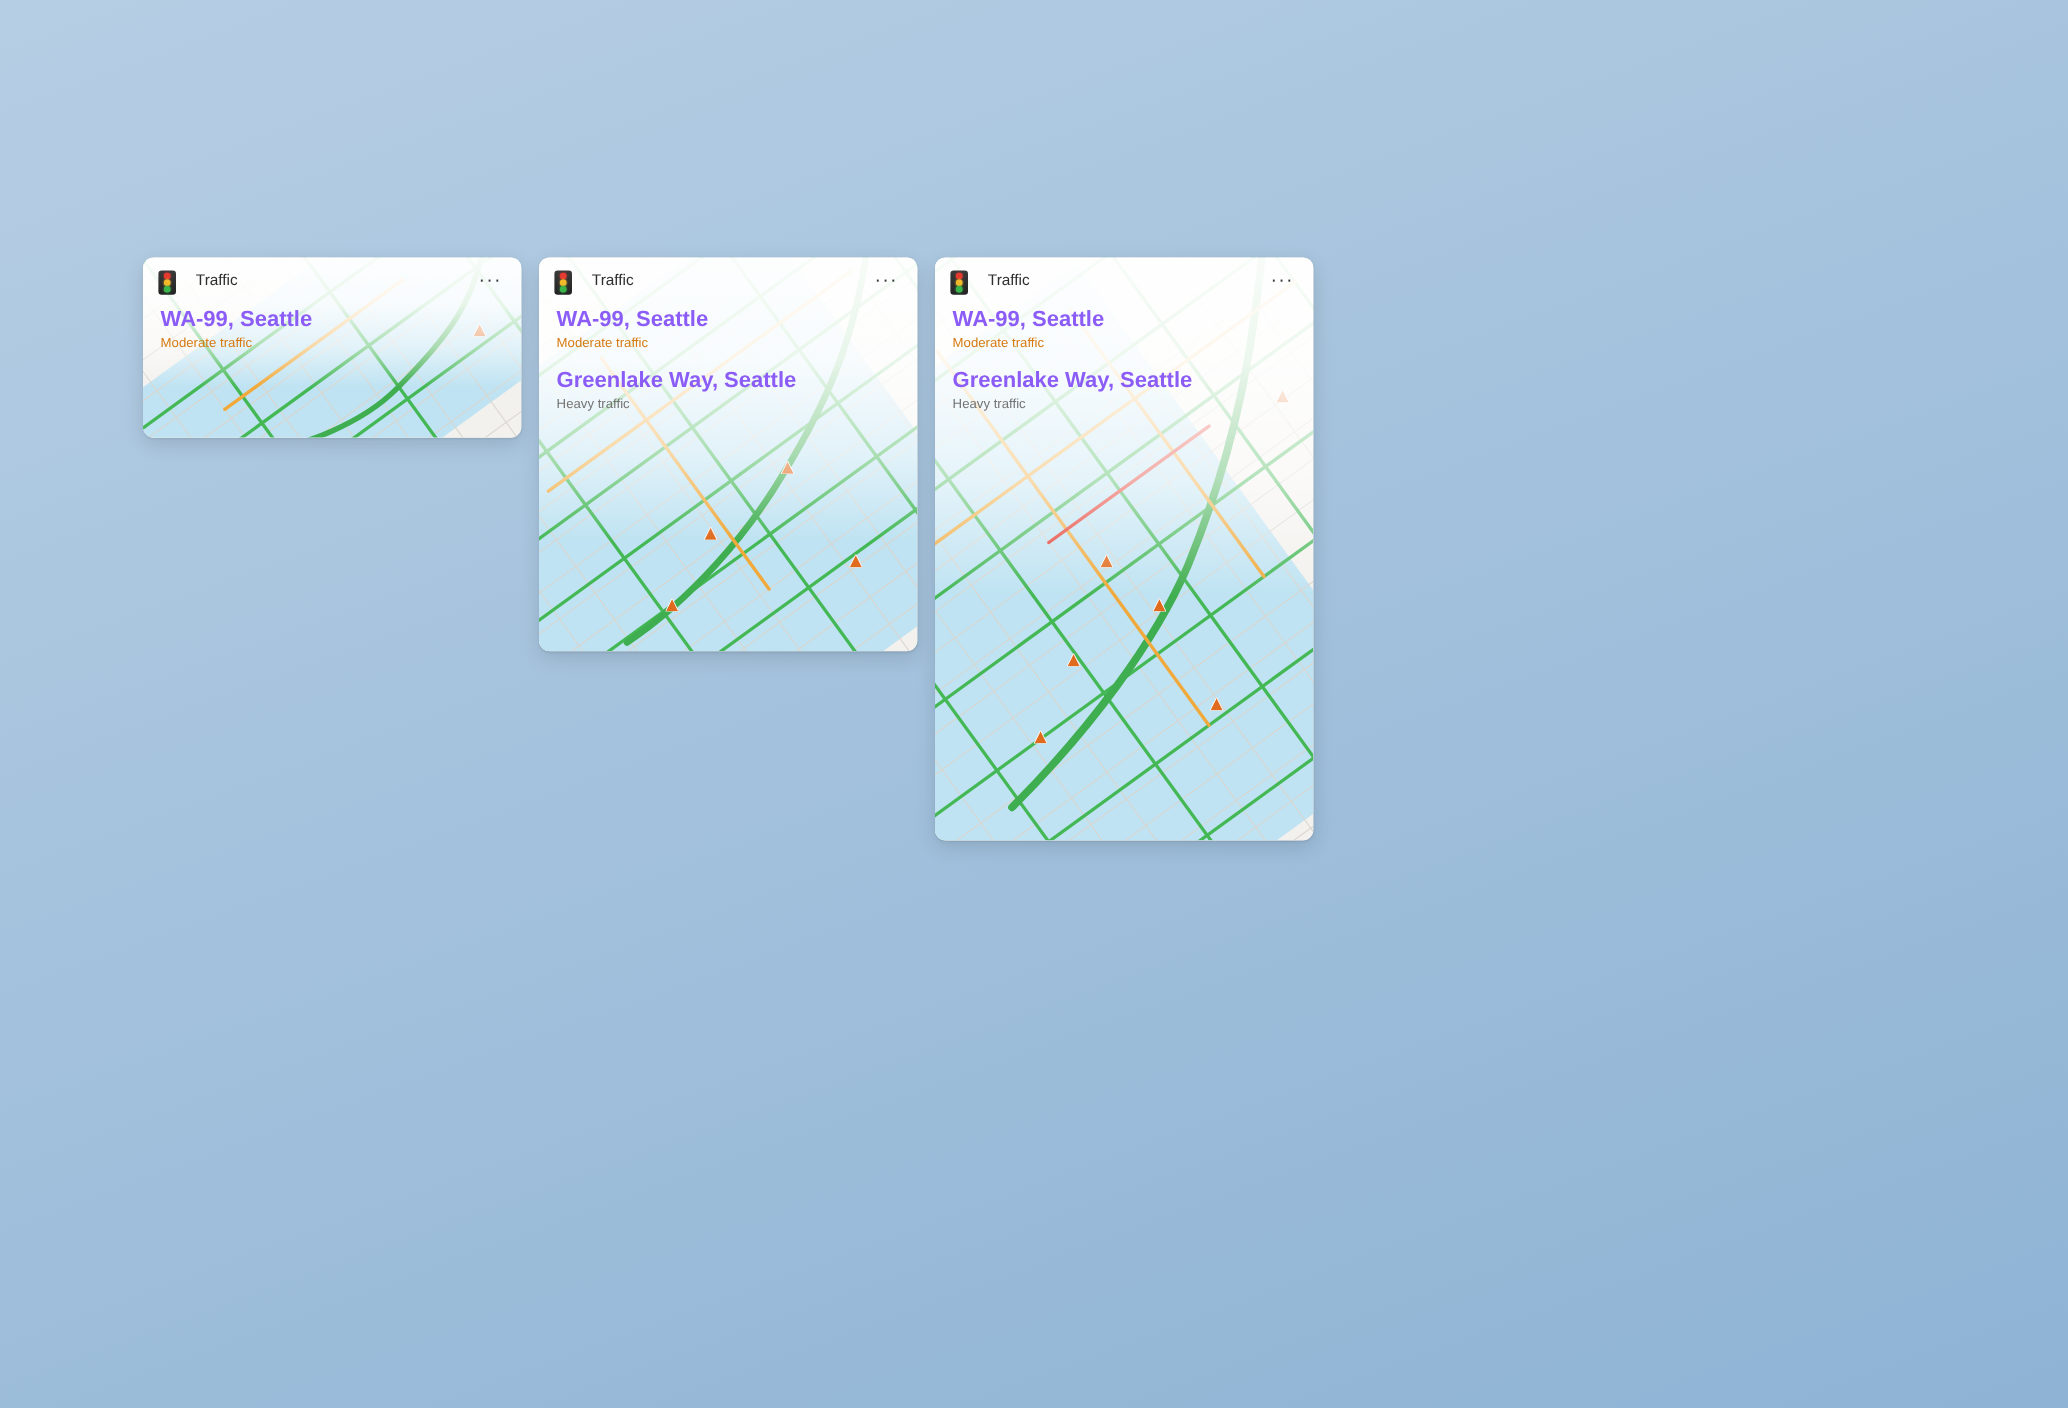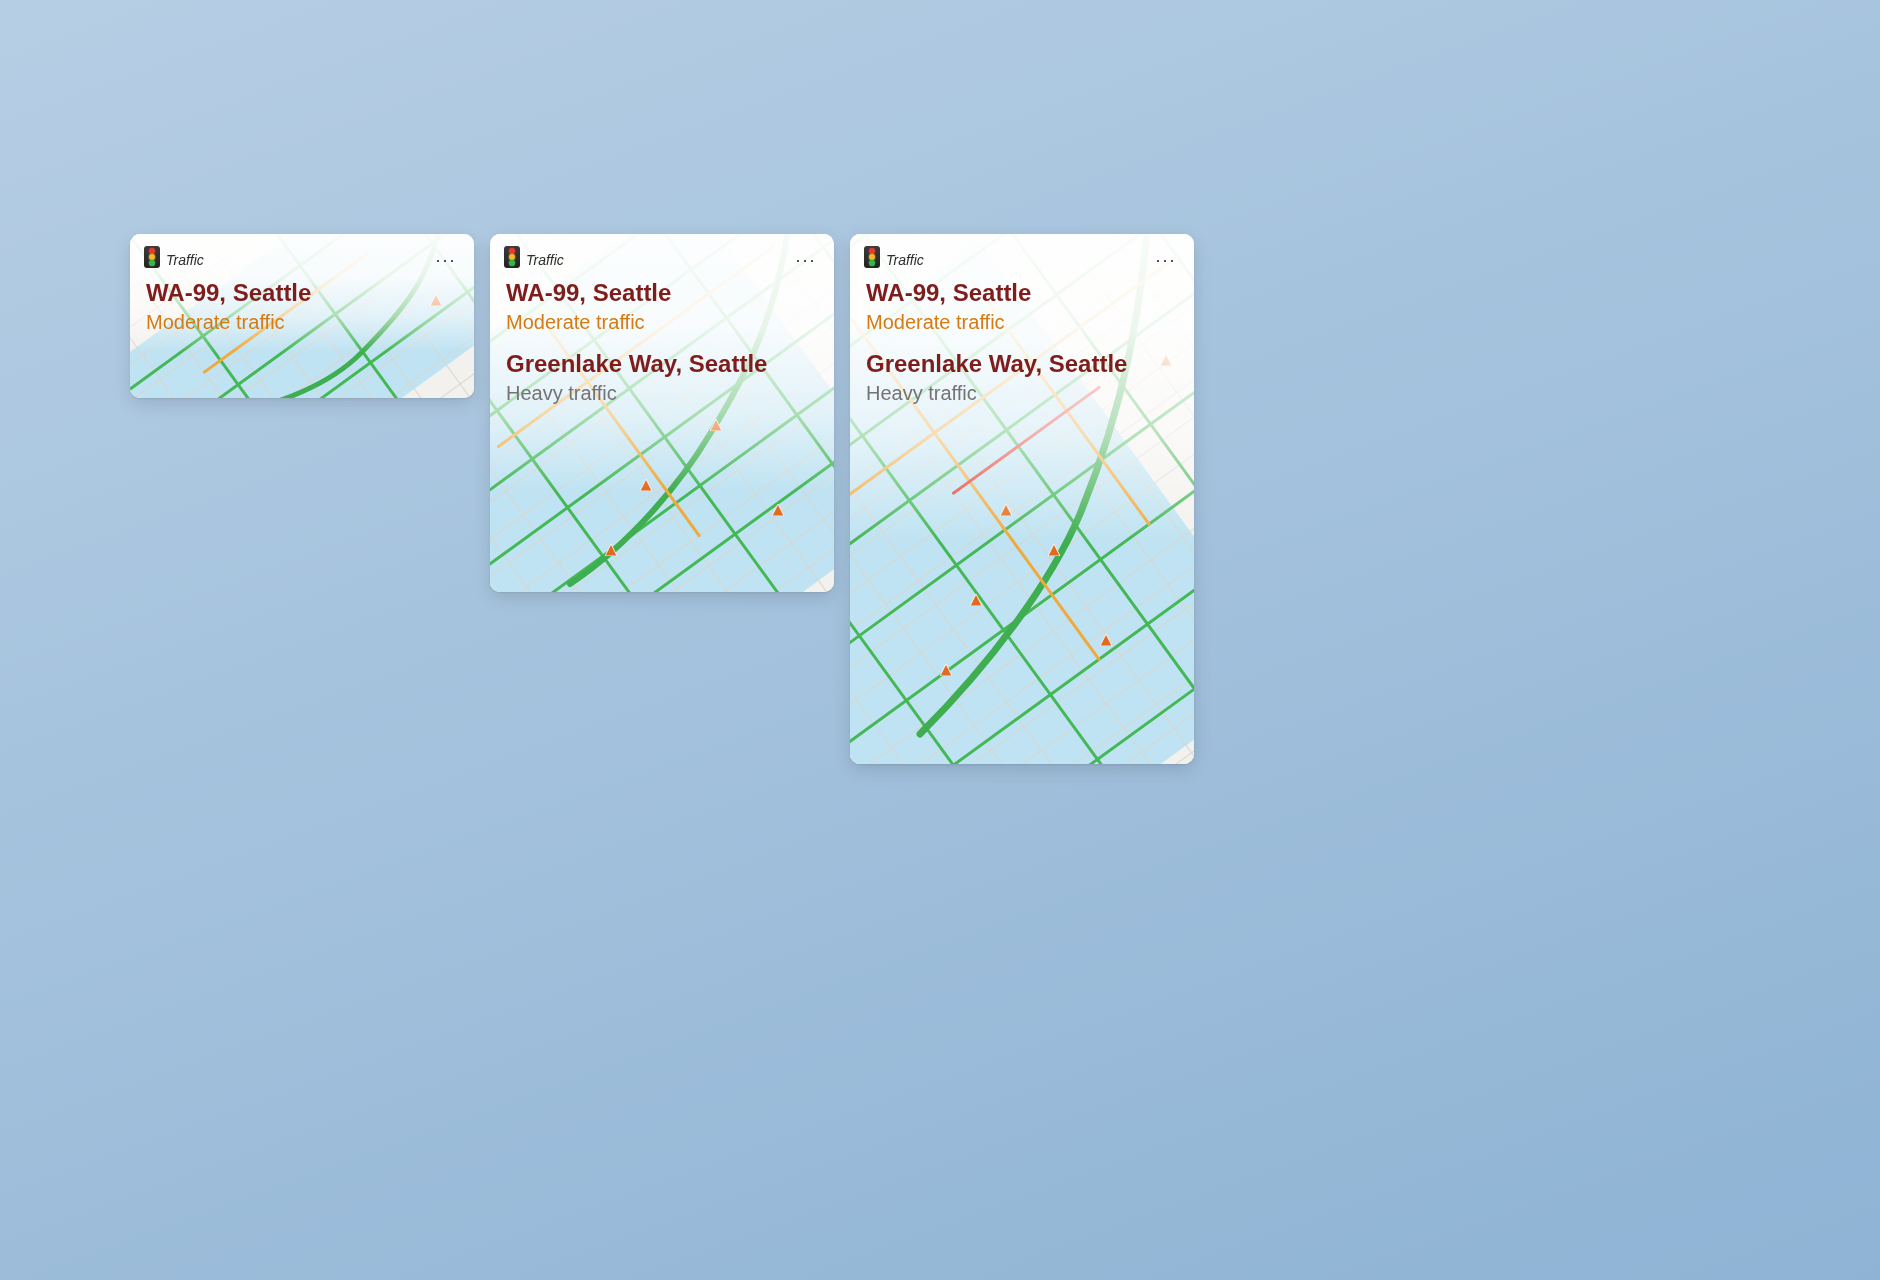--- a/index.html
+++ b/index.html
@@ -45,24 +45,23 @@
     position: absolute; inset: 0;
   }
   .overlay-fade {
     position: absolute; inset: 0;
     background: linear-gradient(to bottom, rgba(255,255,255,0.96) 0%, rgba(255,255,255,0.88) 26%, rgba(255,255,255,0.55) 50%, rgba(255,255,255,0) 72%);
     pointer-events: none;
   }
   .header {
     position: relative;
     display: flex;
-    align-items: flex-end;
+    align-items: flex-start;
     padding: 12px 14px 6px 14px;
-    gap: 6px;
-    font-style: italic;
+    gap: 18px;
   }
   .traffic-light-icon {
     width: 16px; height: 22px; position: relative; flex: 0 0 16px;
   }
   .traffic-light-icon .box {
     position:absolute; inset:0;
     background: linear-gradient(#3b3b3b,#222);
     border-radius: 3px;
   }
   .traffic-light-icon .lamp {
@@ -88,27 +87,27 @@
     user-select: none;
     line-height: 12px;
   }
 
   .routes {
     position: relative;
     padding: 4px 16px 0 16px;
   }
   .route { margin-bottom: 14px; }
   .route-name {
-    font-size: 24px;
+    font-size: 20px;
     font-weight: 600;
-    color: #7f1d1d;
+    color: #8b5cf6;
     line-height: 1.25;
   }
   .route-status {
-    font-size: 20px;
+    font-size: 12px;
     font-weight: 500;
     line-height: 1.3;
     margin-top: 1px;
   }
   .sev-moderate { color: #d67a12; }
   .sev-heavy    { color: #737373; }
 
   
   .alert {
     position:absolute; width:12px; height:12px;

